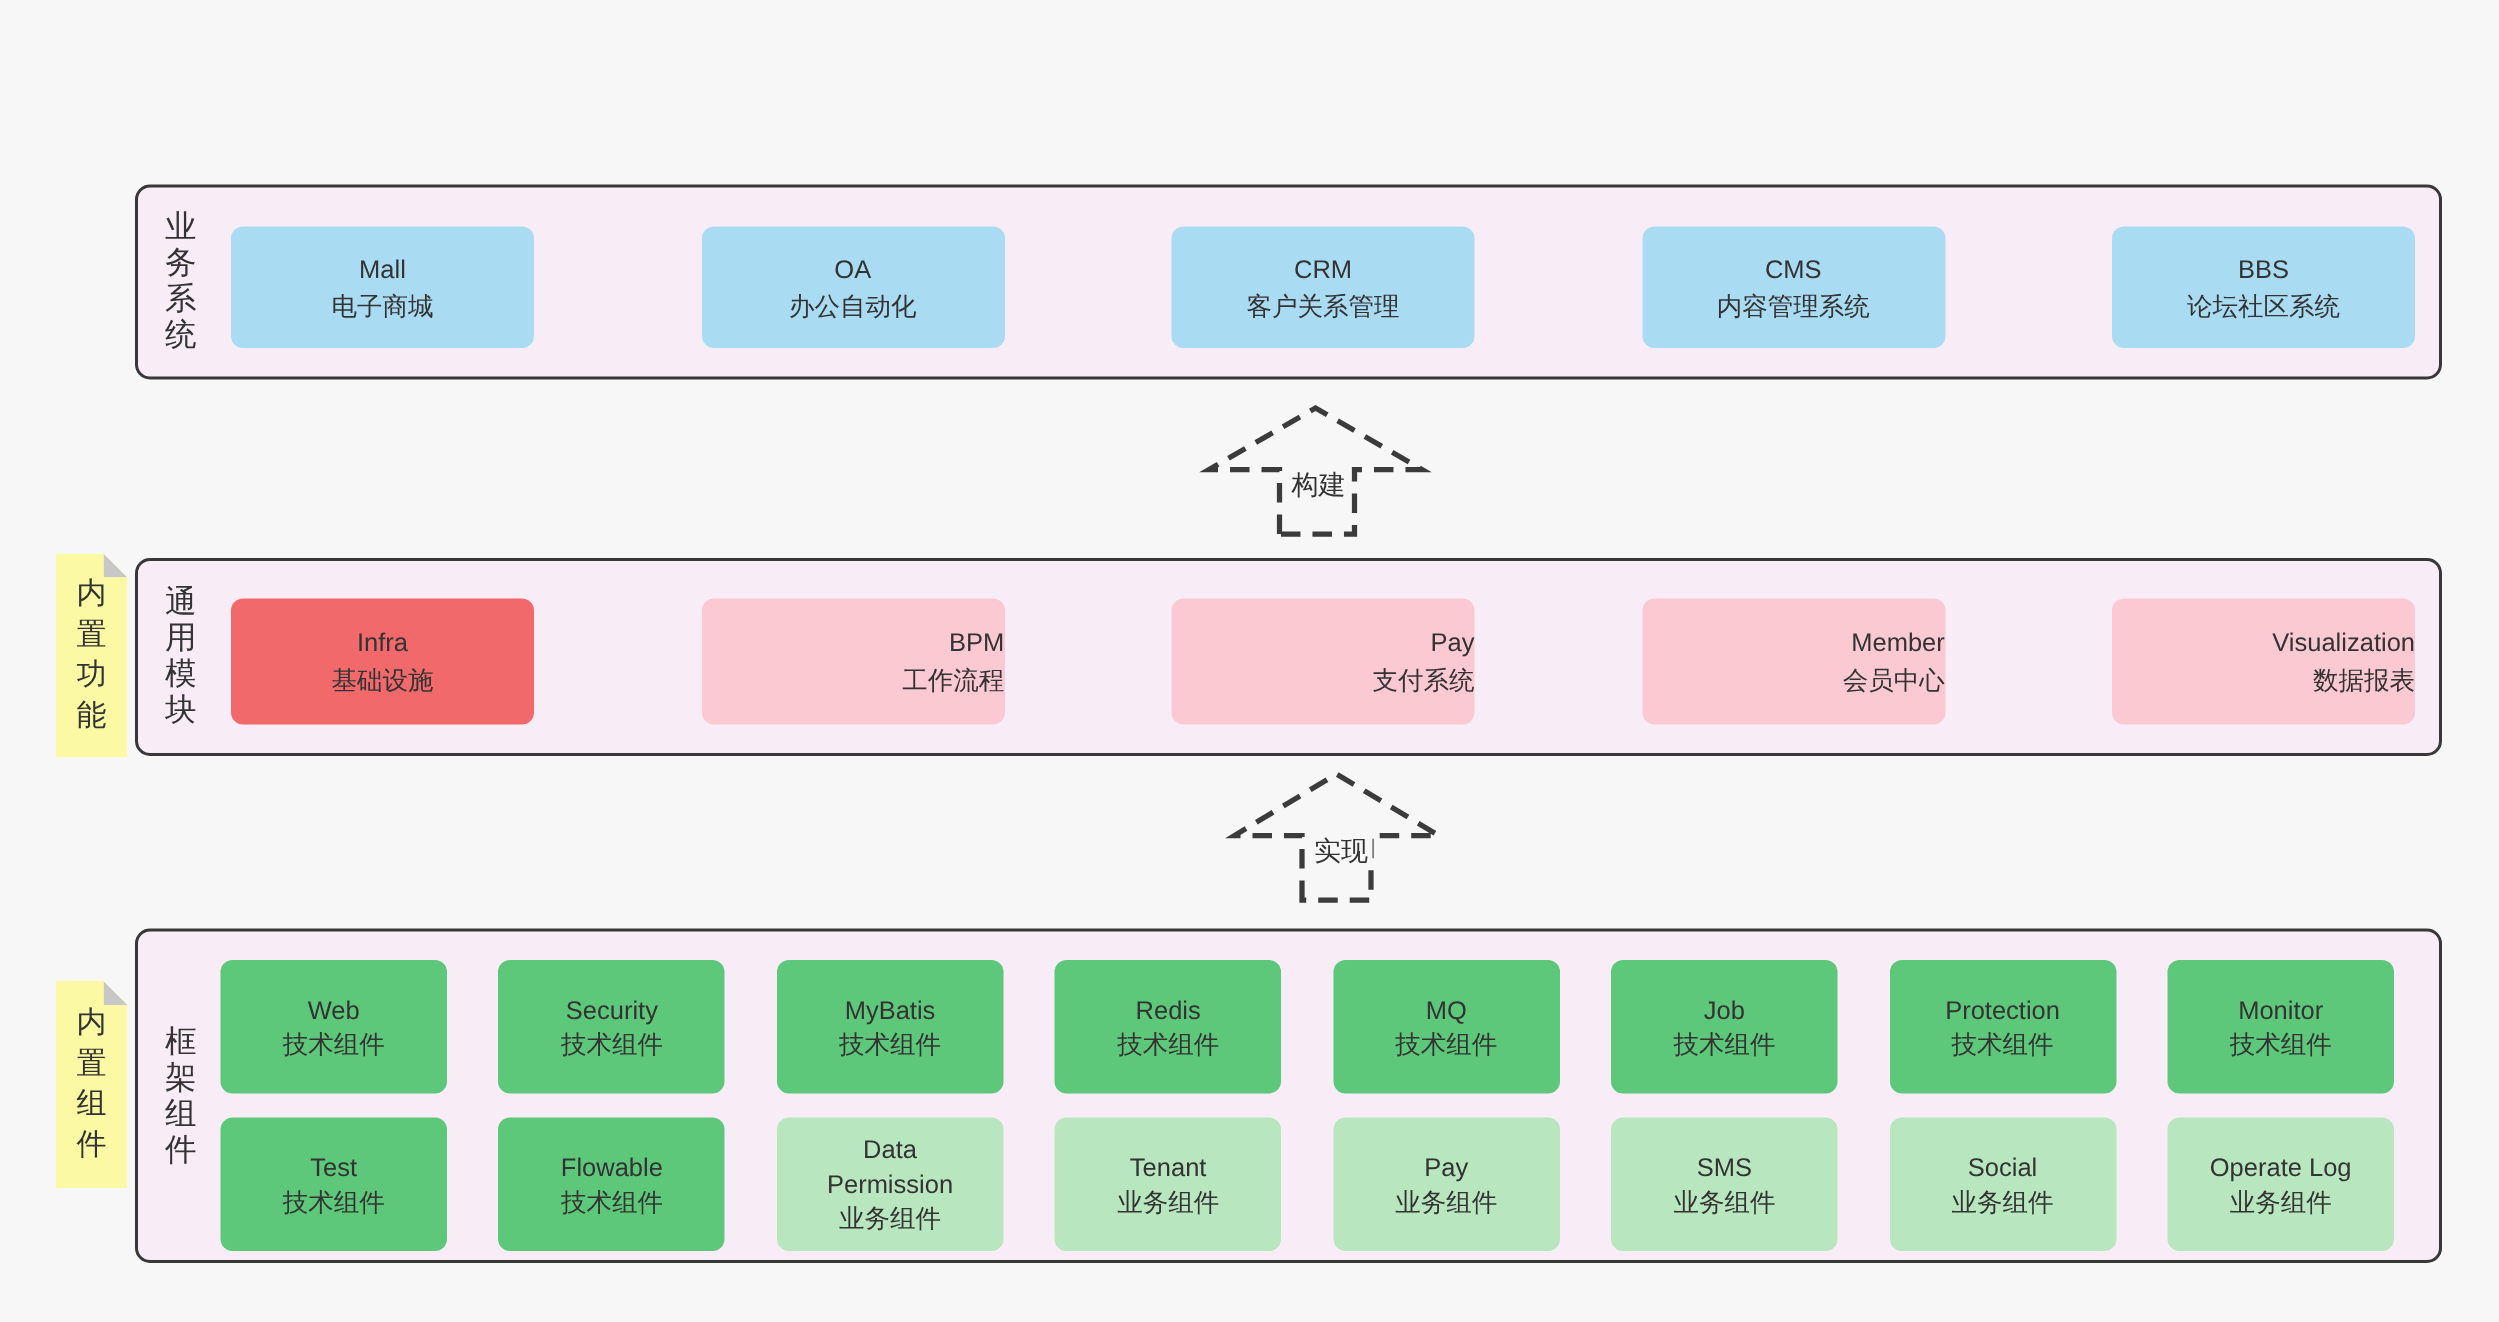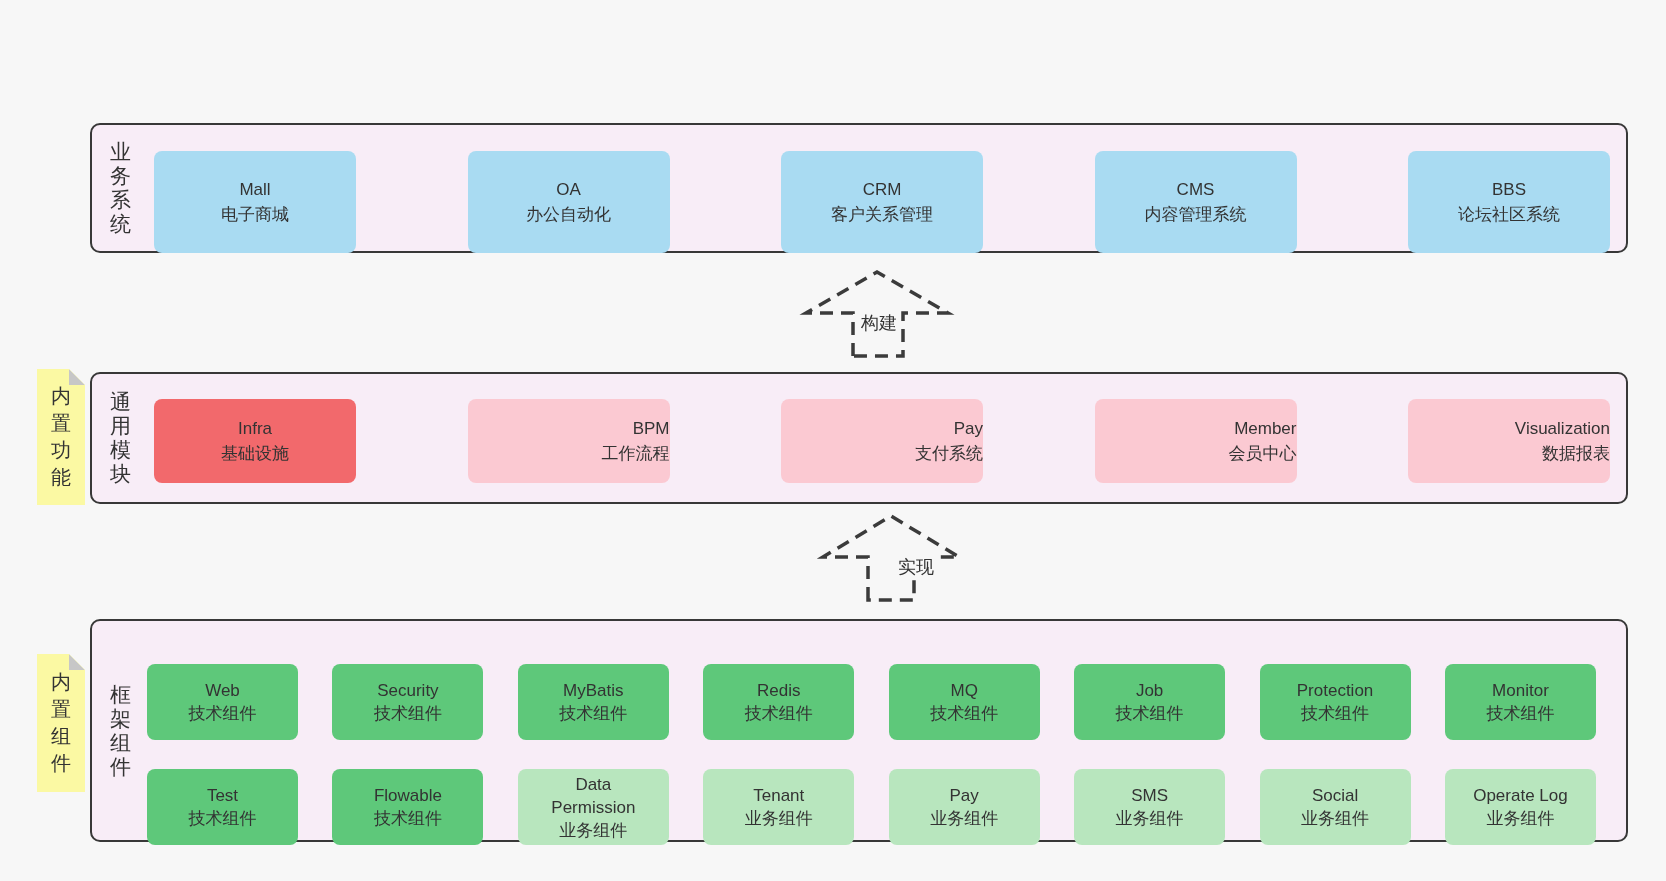--- a/index.html
+++ b/index.html
@@ -35,23 +35,23 @@
   #panel-modules .row{top:25px;}
   #panel-framework .row-f1{top:19px;left:55px;right:30px;}
   #panel-framework .row-f2{top:124px;left:55px;right:30px;}
 
   
   .box{
     border-radius:8px;
     display:flex;flex-direction:column;justify-content:center;align-items:center;
     text-align:center;color:#333;box-sizing:border-box;
   }
-  #panel-business .box{width:202px;height:102px;}
+  #panel-business .box{width:202px;height:81px;}
   #panel-modules .box{width:202px;height:84px;}
-  #panel-framework .box{width:151px;height:76px;margin-top:24px;}
+  #panel-framework .box{width:151px;height:89px;}
   .box-name,.box-desc{font-size:17px;line-height:25px;white-space:pre-line;}
   #panel-framework .box-name,#panel-framework .box-desc{line-height:23px;max-width:122px;}
 
   .box[data-color="blue"]{background:#a9dbf2;}
   .box[data-color="red"]{background:#f2696c;}
   .box[data-color="pink"]{background:#fbc9d2;align-items:flex-end;}
   .box[data-color="green"]{background:#5ec87a;}
   .box[data-color="light_green"]{background:#b8e6be;}
 
   
@@ -72,21 +72,21 @@
   }
 
   
   #arrows-svg{position:absolute;left:0;top:0;width:1666px;height:881px;pointer-events:none;}
   .arrow-shape{fill:none;stroke:#3b3b3b;stroke-width:3.5;stroke-dasharray:13 8;}
   .arrow-label{
     position:absolute;transform:translate(-50%,-50%);
     font-size:18px;color:#333;background:#f7f7f7;padding:1px 3px;white-space:nowrap;
   }
   #arrow-label-build{left:879px;top:323px;}
-  #arrow-label-impl{left:894px;top:567px;margin-left:22px;}
+  #arrow-label-impl{left:894px;top:567px;}
 </style>
 </head>
 <body>
 
 <div id="stage">
 
   <svg id="arrows-svg" viewBox="0 0 1666 881" xmlns="http://www.w3.org/2000/svg">
     <polygon class="arrow-shape" points="853,356 853,313 806,313 877,272 948,313 903,313 903,356"></polygon>
     <polygon class="arrow-shape" points="868,600 868,557 823,557 891,516 959,557 914,557 914,600"></polygon>
   </svg>

